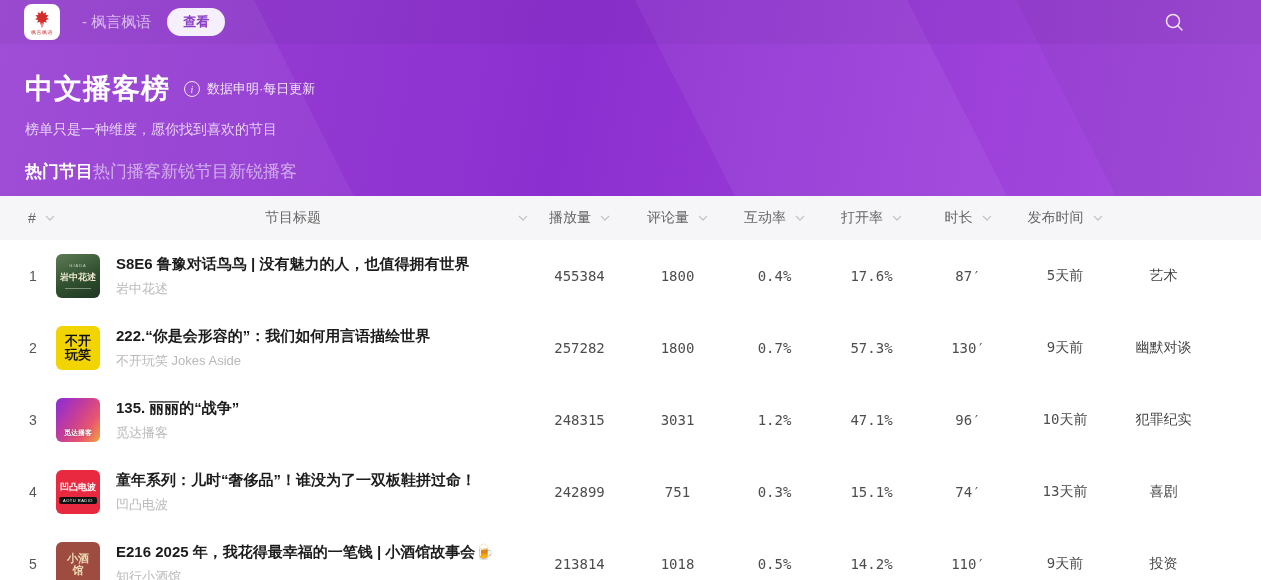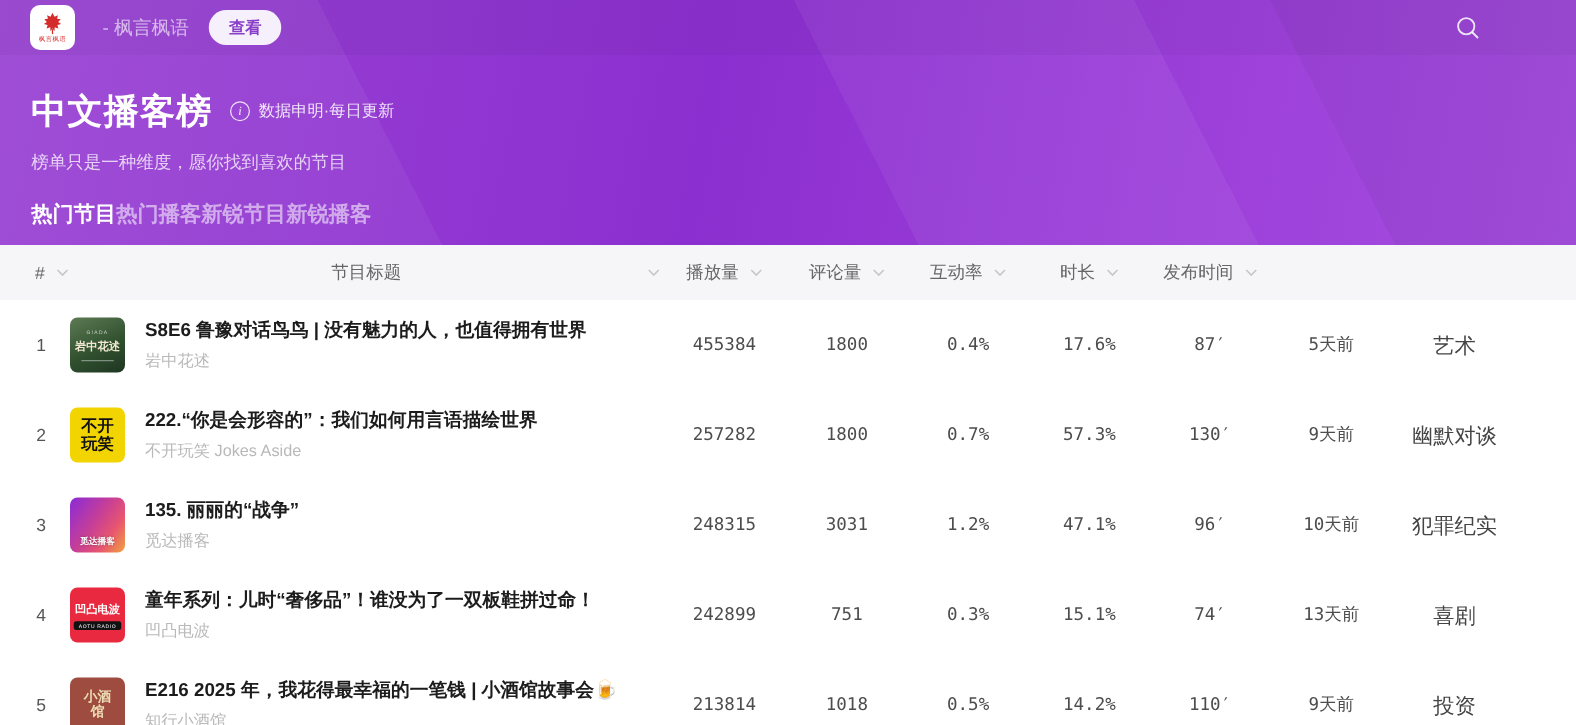--- a/index.html
+++ b/index.html
@@ -35,21 +35,21 @@
   .hero-title { color:#fff; font-size:28px; font-weight:700; letter-spacing:1px; }
   .info-icon { display:inline-flex; align-items:center; justify-content:center;
                width:16px; height:16px; border:1px solid rgba(255,255,255,0.85); border-radius:50%;
                color:rgba(255,255,255,0.9); font-size:10px; font-style:italic;
                font-family:"Liberation Serif", serif; margin:0 7px 0 14px; }
   .hero-note { color:rgba(255,255,255,0.85); font-size:13px; }
   .hero-sub { color:rgba(255,255,255,0.75); font-size:14px; margin-top:13px; }
 
   .tabs { position:relative; height:44px; display:flex; align-items:center; 
           padding:0 0 6px 25px; z-index:1; }
-  .tab { font-size:17px; color:rgba(255,255,255,0.55); font-weight:700; cursor:pointer; }
+  .tab { font-size:17px; color:rgba(255,255,255,0.55); font-weight:400; cursor:pointer; }
   .tab.active { color:#fff; font-weight:700; }
 
   
   .grid-row { display:grid;
     grid-template-columns:56px 474px 99px 97px 97px 97px 96px 98px 99px;
     align-items:center; }
   .thead { height:44px; background:#f6f6f8; }
   .th { position:relative; display:flex; align-items:center; justify-content:center;
         gap:9px; font-size:14px; color:#666; height:100%; cursor:pointer; }
   .th.th-rank { justify-content:flex-start; padding-left:28px; }
@@ -60,21 +60,21 @@
   .cell-rank { font-size:14px; color:#555; padding-left:29px; }
   .cell-title { display:flex; align-items:center; min-width:0; }
   .cover { width:44px; height:44px; border-radius:6px; margin-right:16px; flex:0 0 auto;
            display:flex; flex-direction:column; align-items:center; justify-content:center;
            overflow:hidden; text-align:center; }
   .t-main { min-width:0; }
   .t-title { font-size:15px; font-weight:700; color:#1c1c1c; white-space:nowrap;
              overflow:hidden; text-overflow:ellipsis; }
   .t-pod { font-size:13px; color:#b9b9b9; margin-top:6px; white-space:nowrap; }
   .num { font-family:"DejaVu Sans Mono", monospace; font-size:14px; color:#4d4d4d; text-align:center; }
-  .cat { font-size:17px; color:#444; text-align:center; }
+  .cat { font-size:14px; color:#444; text-align:center; }
 
   
   .cover-1 { background:linear-gradient(155deg,#5d7a54 0%,#31512f 55%,#1e3622 100%); }
   .cover-1 .cv-brand { font-size:4px; letter-spacing:1px; color:rgba(255,255,255,0.7); margin-bottom:3px; }
   .cover-1 .cv-title { font-size:9px; font-weight:700; color:#efe8cf; font-family:"Liberation Serif", serif; }
   .cover-1 .cv-line  { width:26px; border-top:1px solid rgba(255,255,255,0.4); margin-top:4px; }
   .cover-2 { background:#f2d400; }
   .cover-2 .cv-big { font-size:13px; line-height:1.05; font-weight:900; color:#111; }
   .cover-3 { background:linear-gradient(125deg,#8a2bd8 0%,#c73f96 45%,#e8566f 72%,#f0a43d 100%); }
   .cover-3 .cv-label { font-size:7px; font-weight:700; color:#fff; margin-top:26px;
@@ -163,20 +163,28 @@
   </div>
   <div class="th">
     <span>互动率</span>
     <span class="chev">
         <svg width="10" height="6" viewBox="0 0 10 6">
           <path d="M1 1l4 4 4-4" stroke="#c6c6c6" stroke-width="1.3" fill="none"></path>
         </svg>
       </span>
   </div>
   <div class="th">
+    <span>打开率</span>
+    <span class="chev">
+        <svg width="10" height="6" viewBox="0 0 10 6">
+          <path d="M1 1l4 4 4-4" stroke="#c6c6c6" stroke-width="1.3" fill="none"></path>
+        </svg>
+      </span>
+  </div>
+  <div class="th">
     <span>时长</span>
     <span class="chev">
         <svg width="10" height="6" viewBox="0 0 10 6">
           <path d="M1 1l4 4 4-4" stroke="#c6c6c6" stroke-width="1.3" fill="none"></path>
         </svg>
       </span>
   </div>
   <div class="th">
     <span>发布时间</span>
     <span class="chev">

